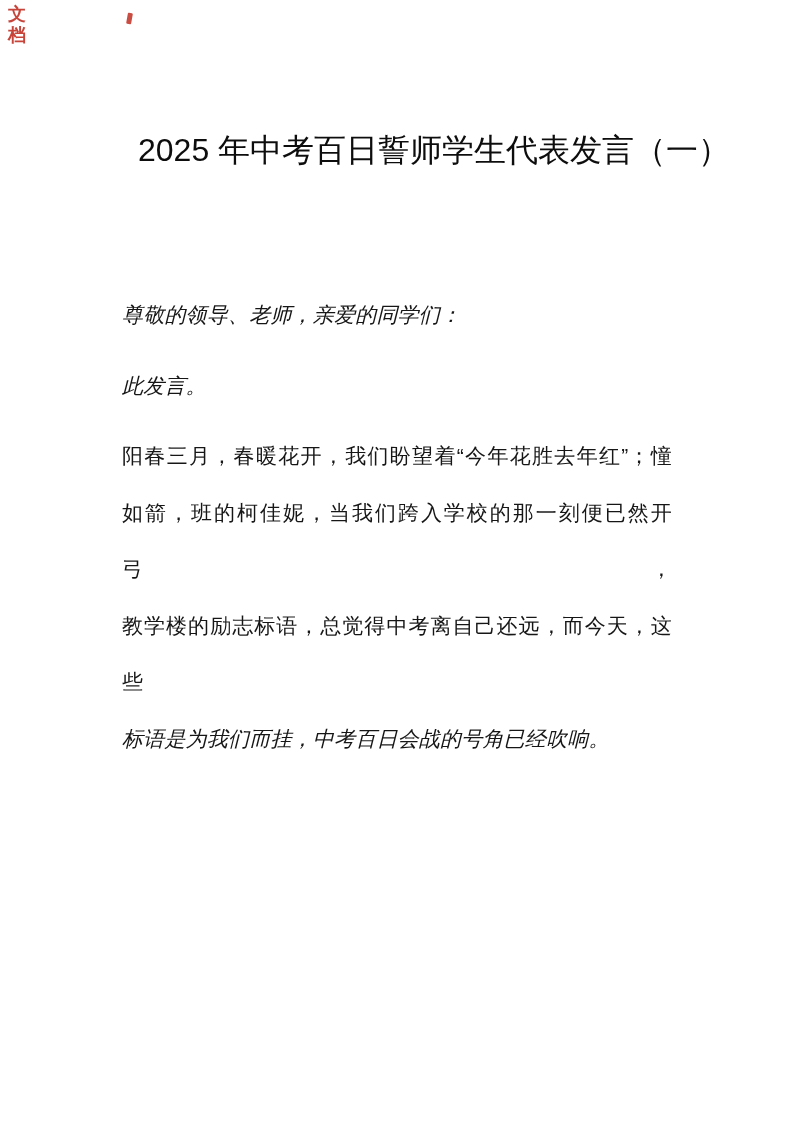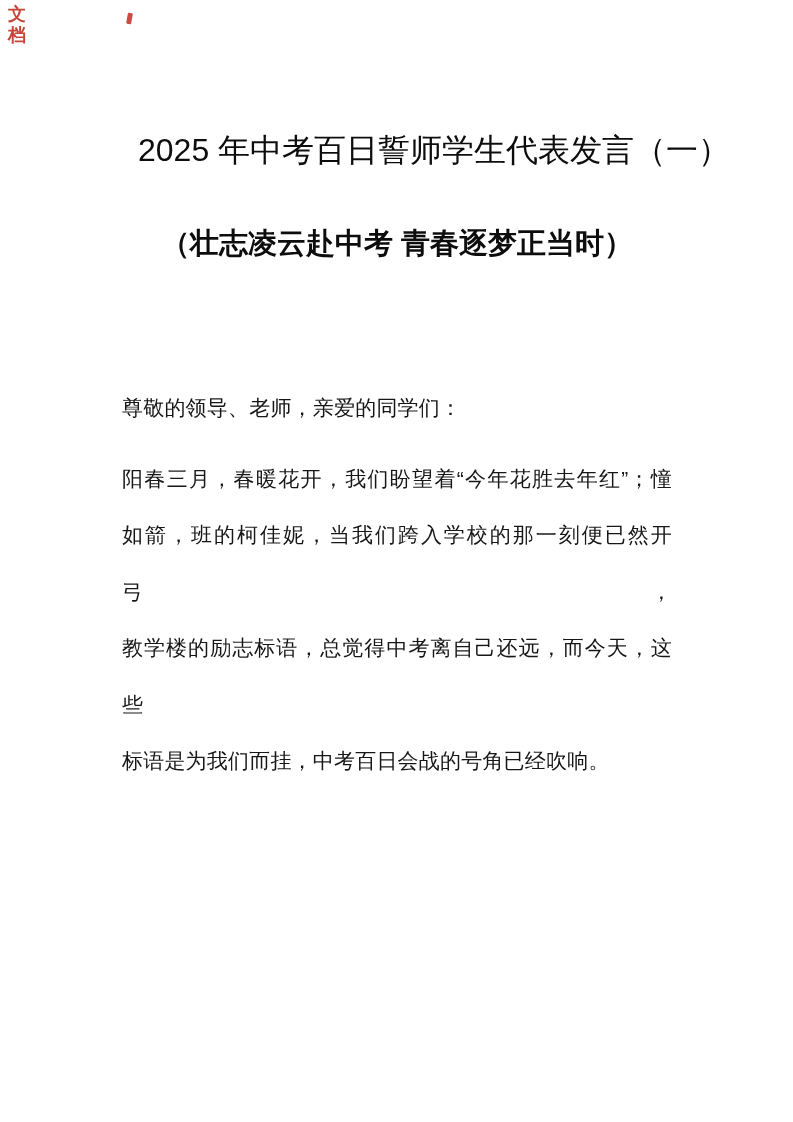--- a/index.html
+++ b/index.html
@@ -73,20 +73,21 @@
     font-size: 21px;
   }
   .line {
     line-height: 56.5px;
     text-align: justify;
     text-align-last: justify;
     letter-spacing: 0.2px;
   }
   .line.last {
     text-align-last: left;
+    font-style: italic;
   }
   .salutation {
     margin-bottom: 25px;
   }
   .para {
     margin-bottom: 14px;
   }
   .para:last-child {
     margin-bottom: 0;
   }
@@ -99,29 +100,29 @@
   <div class="red-marks">
     <span class="rm-glyph">文</span>
     <span class="rm-glyph">档</span>
   </div>
   <div class="red-speck"></div>
 
   <div class="content">
 
     <h1 class="doc-title">2025 年中考百日誓师学生代表发言（一）</h1>
 
-    <h2 class="doc-subtitle">（壮志凌云赴中考 青春逐梦正当时）</h2>
 
     <div class="doc-body">
 
       <div class="para salutation">
         <div class="line last">尊敬的领导、老师，亲爱的同学们：</div>
       </div>
 
       <div class="para">
+        <div class="line last">此发言。</div>
       </div>
 
       <div class="para">
         <div class="line">阳春三月，春暖花开，我们盼望着“今年花胜去年红”；憧</div>
         <div class="line">如箭，班的柯佳妮，当我们跨入学校的那一刻便已然开弓，</div>
         <div class="line">教学楼的励志标语，总觉得中考离自己还远，而今天，这些</div>
         <div class="line last">标语是为我们而挂，中考百日会战的号角已经吹响。</div>
       </div>
 
     </div>

